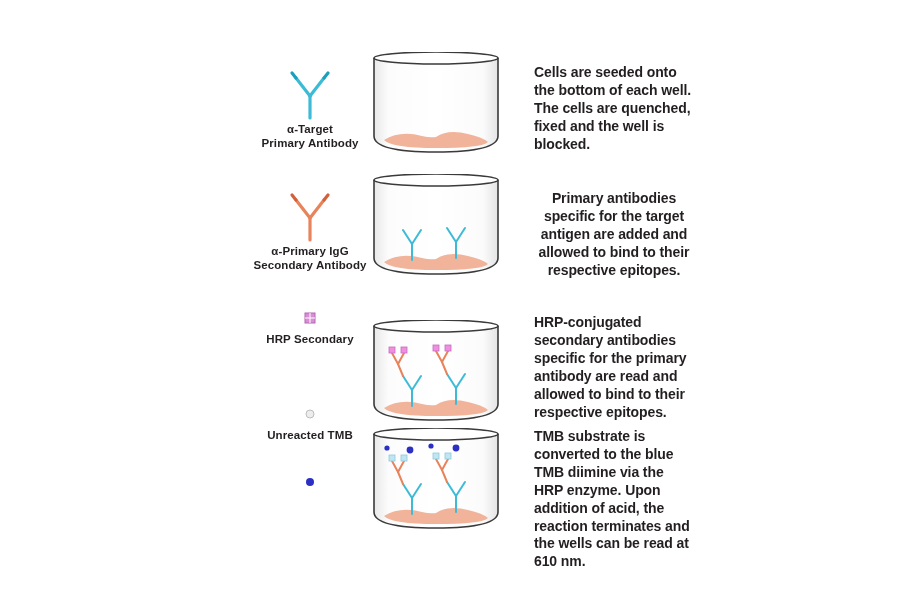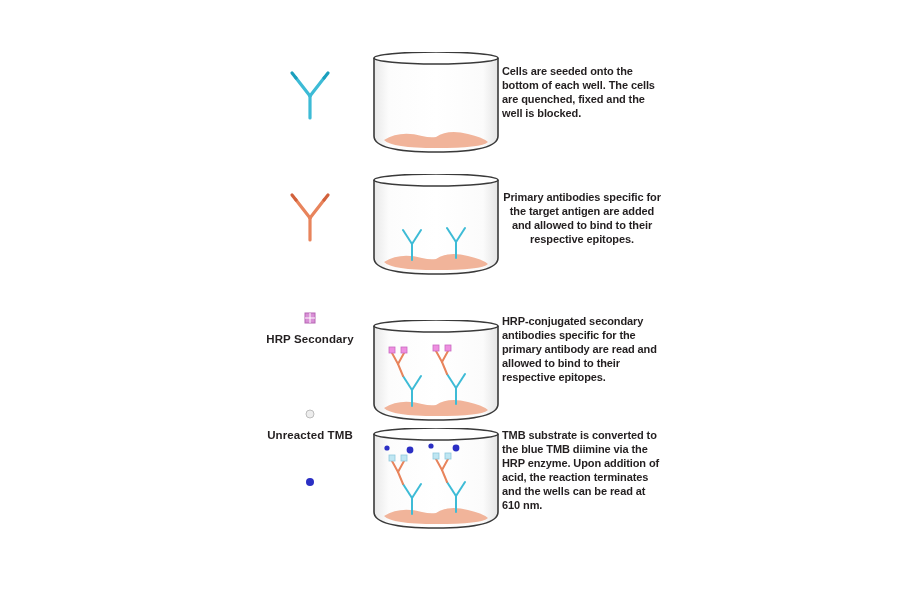--- a/index.html
+++ b/index.html
@@ -47,23 +47,23 @@
     height: 28px;
     align-items: center;
   }
   .well {
     position: absolute;
     left: 140px;
     width: 132px;
   }
   .desc {
     position: absolute;
-    left: 272px;
+    left: 304px;
     width: 160px;
-    font-size: 11px;
+    font-size: 14px;
     font-weight: bold;
     color: #231f20;
     line-height: 1.28;
     letter-spacing: -0.1px;
   }
   .desc p { margin: 0; }
 </style>
 </head>
 <body>
 
@@ -75,20 +75,24 @@
       <div class="legend-art">
         <svg width="60" height="52" viewBox="0 0 60 52">
           <g stroke="#3dbbd6" stroke-width="3.2" fill="none" stroke-linecap="round">
             <line x1="30" y1="26" x2="30" y2="48"></line>
             <line x1="30" y1="26" x2="16" y2="8"></line>
             <line x1="30" y1="26" x2="44" y2="8"></line>
             <line x1="16" y1="8" x2="12" y2="3" stroke="#1a9fbd"></line>
             <line x1="44" y1="8" x2="48" y2="3" stroke="#1a9fbd"></line>
           </g>
         </svg>
+      </div>
+      <div class="legend-label">
+        <span style="white-space:pre-line;">α-Target
+Primary Antibody</span>
       </div>
     </div>
 
     <div class="well" style="top:0;">
       <svg width="132" height="105" viewBox="0 0 132 105">
         <defs>
           <linearGradient id="wellg1" x1="0" y1="0" x2="1" y2="0">
             <stop offset="0%" stop-color="#e9e9e9"></stop>
             <stop offset="12%" stop-color="#fcfcfc"></stop>
             <stop offset="50%" stop-color="#ffffff"></stop>
@@ -114,20 +118,24 @@
       <div class="legend-art">
         <svg width="60" height="52" viewBox="0 0 60 52">
           <g stroke="#e8845c" stroke-width="3.2" fill="none" stroke-linecap="round">
             <line x1="30" y1="26" x2="30" y2="48"></line>
             <line x1="30" y1="26" x2="16" y2="8"></line>
             <line x1="30" y1="26" x2="44" y2="8"></line>
             <line x1="16" y1="8" x2="12" y2="3" stroke="#d2613b"></line>
             <line x1="44" y1="8" x2="48" y2="3" stroke="#d2613b"></line>
           </g>
         </svg>
+      </div>
+      <div class="legend-label">
+        <span style="white-space:pre-line;">α-Primary IgG
+Secondary Antibody</span>
       </div>
     </div>
 
     <div class="well" style="top:-2px;">
       <svg width="132" height="105" viewBox="0 0 132 105">
         <defs>
           <linearGradient id="wellg2" x1="0" y1="0" x2="1" y2="0">
             <stop offset="0%" stop-color="#e9e9e9"></stop>
             <stop offset="12%" stop-color="#fcfcfc"></stop>
             <stop offset="50%" stop-color="#ffffff"></stop>

